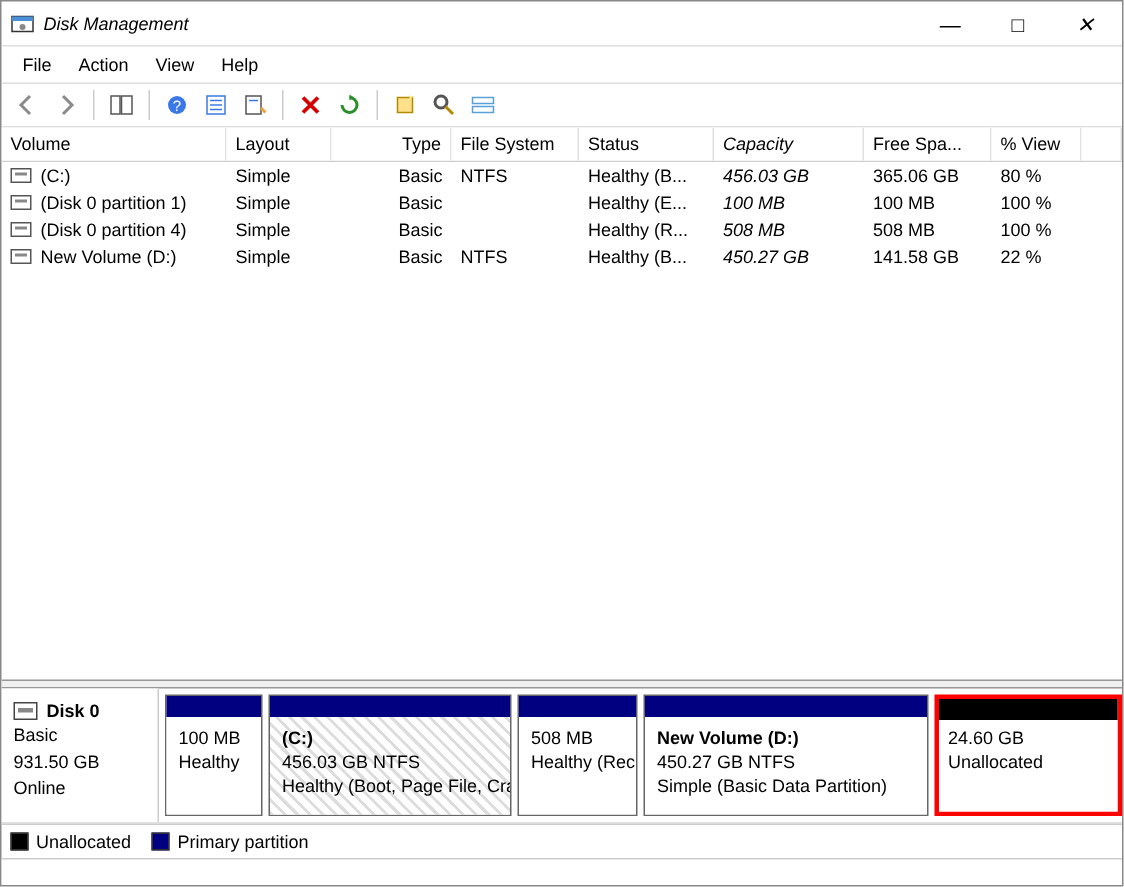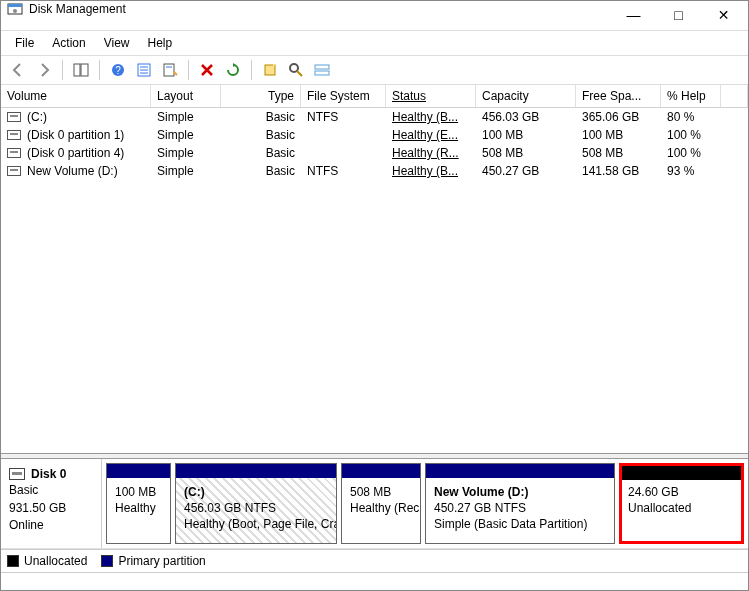--- a/index.html
+++ b/index.html
@@ -12,22 +12,22 @@
     width: 749px;
     height: 591px;
     border: 1px solid #888;
     display: flex;
     flex-direction: column;
     overflow: hidden;
   }
 
   
   .titlebar {
-    display:flex; align-items:flex-start; justify-content:space-between;
-    height:30px; padding:0 2px 0 6px; border-bottom:1px solid #ddd;
+    display:flex; align-items:center; justify-content:space-between;
+    height:30px; padding:0 2px 0 6px; border-bottom:1px solid #ddd;font-style:italic;
   }
   .titlebar .title { display:flex; align-items:center; gap:6px; }
   .titlebar .title svg { width:16px; height:16px; }
   .win-controls { display:flex; }
   .win-controls .wbtn {
     width:45px; height:28px; display:flex; align-items:center; justify-content:center;
     font-size:14px; color:#000;
   }
 
   
@@ -53,28 +53,28 @@
     white-space:nowrap; overflow:hidden; text-overflow:ellipsis;
   }
   .vol-rows { }
   .vol-row { display:flex; }
   .vol-row .cell {
     padding:2px 6px; white-space:nowrap; overflow:hidden; text-overflow:ellipsis;
   }
   .vol-row .cell.with-icon { display:flex; align-items:center; gap:6px; }
   .volicon { width:14px; height:10px; background:#fff; border:1px solid #555; display:inline-block; position:relative; }
   .volicon::after{content:""; position:absolute; top:2px; left:2px; right:2px; height:2px; background:#888;}
-  .c0{width:150px;} .c1{width:70px;} .c2{width:80px;text-align:right;} .c3{width:85px;} .c4{width:90px;text-decoration:underline;} .c5{width:100px;} .c6{width:85px;} .c7{width:60px;} .c8{flex:1;}
+  .c0{width:150px;} .c1{width:70px;} .c2{width:80px;text-align:right;} .c3{width:85px;} .c4{width:90px;} .c5{width:100px;font-style:italic;} .c6{width:85px;} .c7{width:60px;} .c8{flex:1;}
 
   .filler { flex:1; }
 
   .splitter { height:6px; border-top:1px solid #999; border-bottom:1px solid #999; background:#f0f0f0; }
 
   
-  .gview { display:flex; flex-direction:column; }
+  .gview { display:flex; flex-direction:row; }
   .disk-row { display:flex; border-bottom:1px solid #e0e0e0; }
   .disk-label {
     width:105px; padding:8px 8px; border-right:1px solid #ccc; background:#fff;
   }
   .disk-label .dname { font-weight:700; display:flex; align-items:center; gap:6px;}
   .disk-label .dtxt { margin-top:2px; line-height:1.3;}
   .disk-icon { width:16px; height:12px; background:#fff; border:1px solid #444; display:inline-block; position:relative;}
   .disk-icon::after{content:""; position:absolute; top:3px; left:2px; right:2px; height:3px; background:#888;}
 
   .parts { flex:1; display:flex; gap:4px; padding:4px; }
@@ -205,21 +205,21 @@
 
 <div class="vol-table">
   <div class="vol-header">
     <div class="cell c0">Volume</div>
     <div class="cell c1">Layout</div>
     <div class="cell c2">Type</div>
     <div class="cell c3">File System</div>
     <div class="cell c4">Status</div>
     <div class="cell c5">Capacity</div>
     <div class="cell c6">Free Spa...</div>
-    <div class="cell c7">% Help</div>
+    <div class="cell c7">% View</div>
     <div class="cell c8"></div>
   </div>
   <div class="vol-rows" id="vol-rows">
       <div class="vol-row">
         <div class="cell c0 with-icon">
           <span class="volicon"></span>
           <span>(C:)</span>
         </div>
         <div class="cell c1">Simple</div>
         <div class="cell c2">Basic</div>
@@ -262,21 +262,21 @@
         <div class="cell c0 with-icon">
           <span class="volicon"></span>
           <span>New Volume (D:)</span>
         </div>
         <div class="cell c1">Simple</div>
         <div class="cell c2">Basic</div>
         <div class="cell c3">NTFS</div>
         <div class="cell c4">Healthy (B...</div>
         <div class="cell c5">450.27 GB</div>
         <div class="cell c6">141.58 GB</div>
-        <div class="cell c7">93 %</div>
+        <div class="cell c7">22 %</div>
         <div class="cell c8"></div>
       </div>
     </div>
 </div>
 
 <div class="filler"></div>
 
 <div class="splitter"></div>
 
 <div class="gview">

